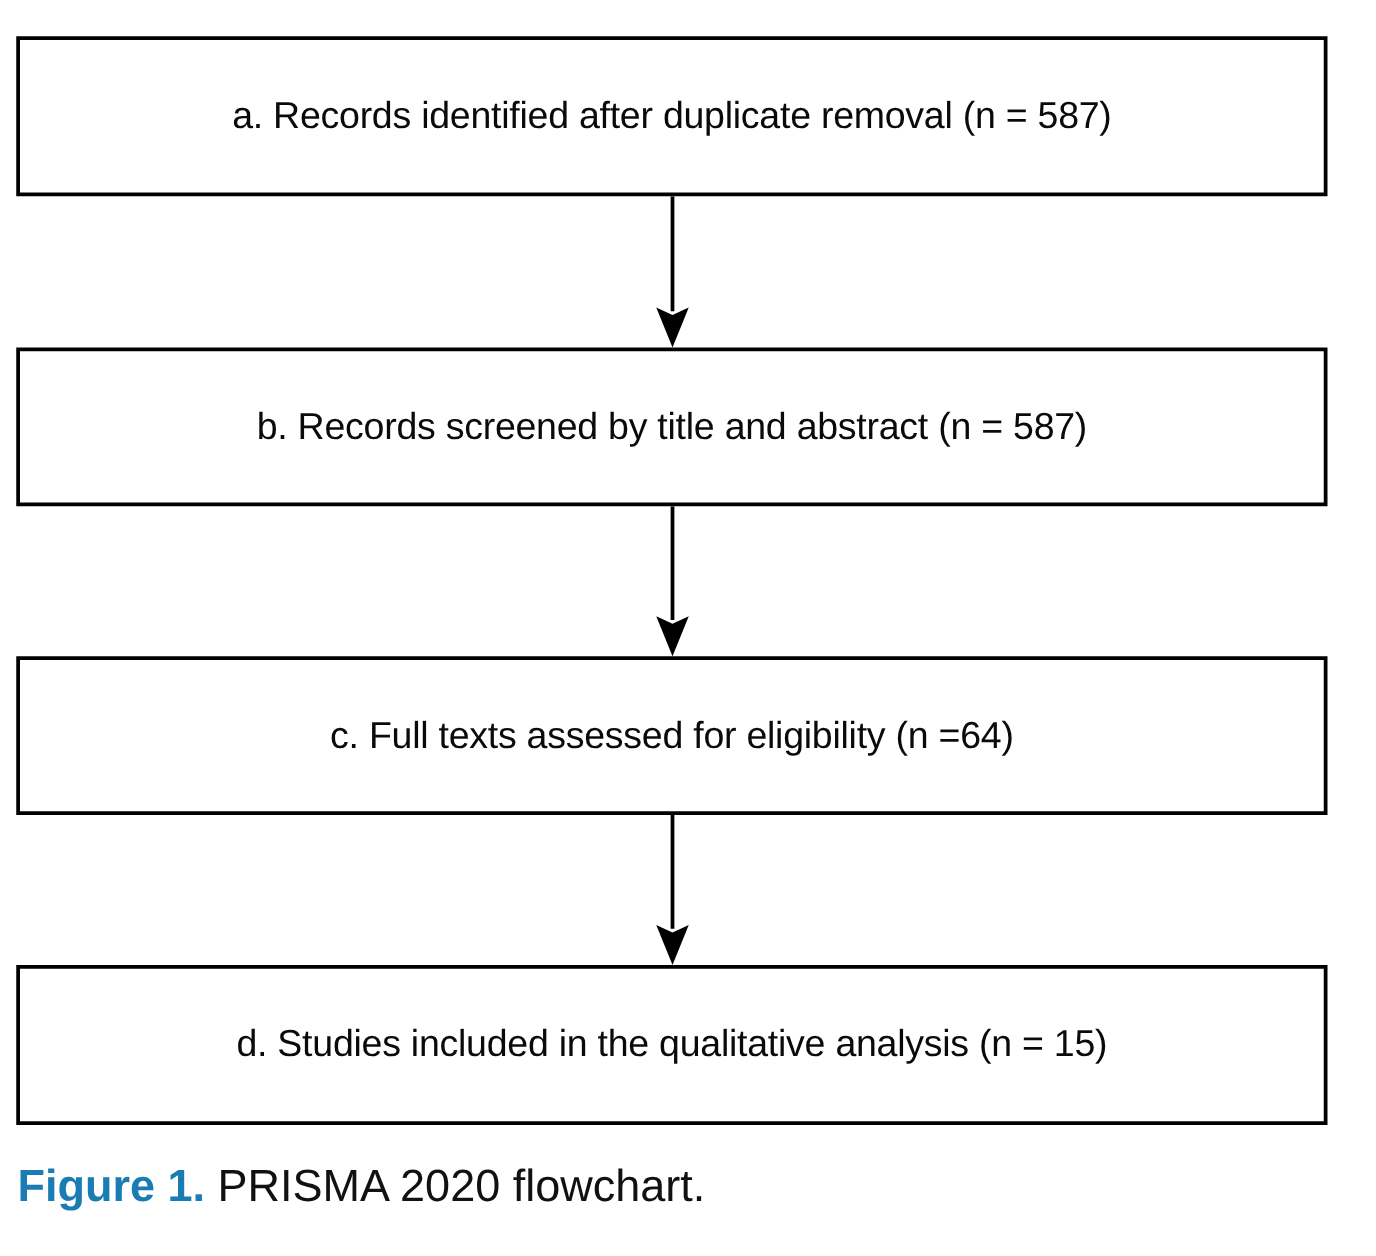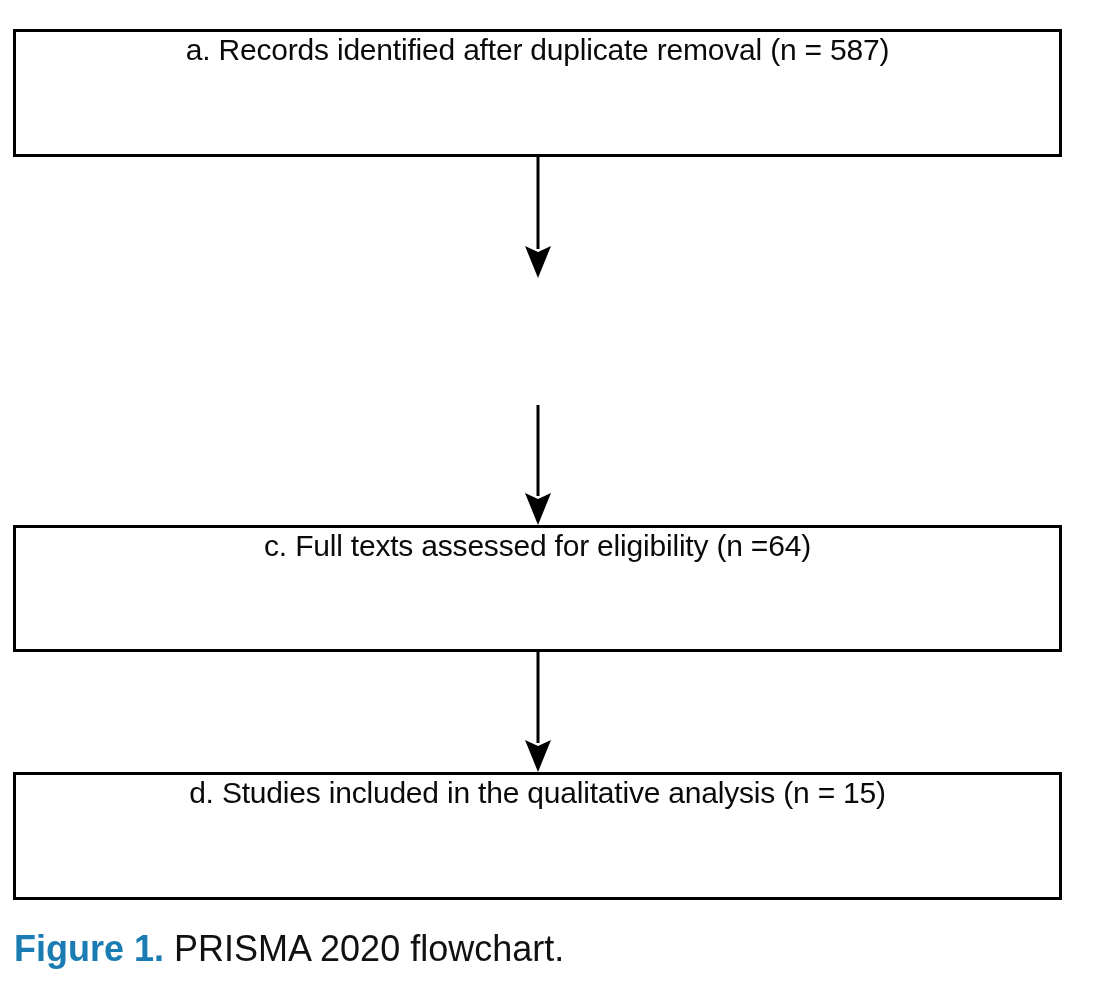--- a/index.html
+++ b/index.html
@@ -23,21 +23,21 @@
   }
 
   .flow-stage {
     position: absolute;
     left: 13px;
     width: 1049px;
     box-sizing: border-box;
     border: 3px solid #000000;
     background: #ffffff;
     display: flex;
-    align-items: flex-start;
+    align-items: center;
     justify-content: center;
   }
 
   .flow-stage-label {
     font-family: "Liberation Sans", sans-serif;
     font-size: 30px;
     font-weight: 400;
     line-height: 1.2;
     color: #0a0a0a;
     letter-spacing: -0.2px;
@@ -97,20 +97,23 @@
     <span class="flow-stage-label">a. Records identified after duplicate removal (n = 587)</span>
   </div>
 
   <div class="flow-arrow" id="arrow-a-b">
     <svg viewBox="0 0 56 121" preserveAspectRatio="none" aria-hidden="true">
       <line x1="28" y1="0" x2="28" y2="92" stroke="#000000" stroke-width="3"></line>
       <path d="M 28 121 L 41 89 L 28 95 L 15 89 Z" fill="#000000"></path>
     </svg>
   </div>
 
+  <div class="flow-stage" id="stage-b">
+    <span class="flow-stage-label">b. Records screened by title and abstract (n = 587)</span>
+  </div>
 
   <div class="flow-arrow" id="arrow-b-c">
     <svg viewBox="0 0 56 120" preserveAspectRatio="none" aria-hidden="true">
       <line x1="28" y1="0" x2="28" y2="91" stroke="#000000" stroke-width="3"></line>
       <path d="M 28 120 L 41 88 L 28 94 L 15 88 Z" fill="#000000"></path>
     </svg>
   </div>
 
   <div class="flow-stage" id="stage-c">
     <span class="flow-stage-label">c. Full texts assessed for eligibility (n =64)</span>

